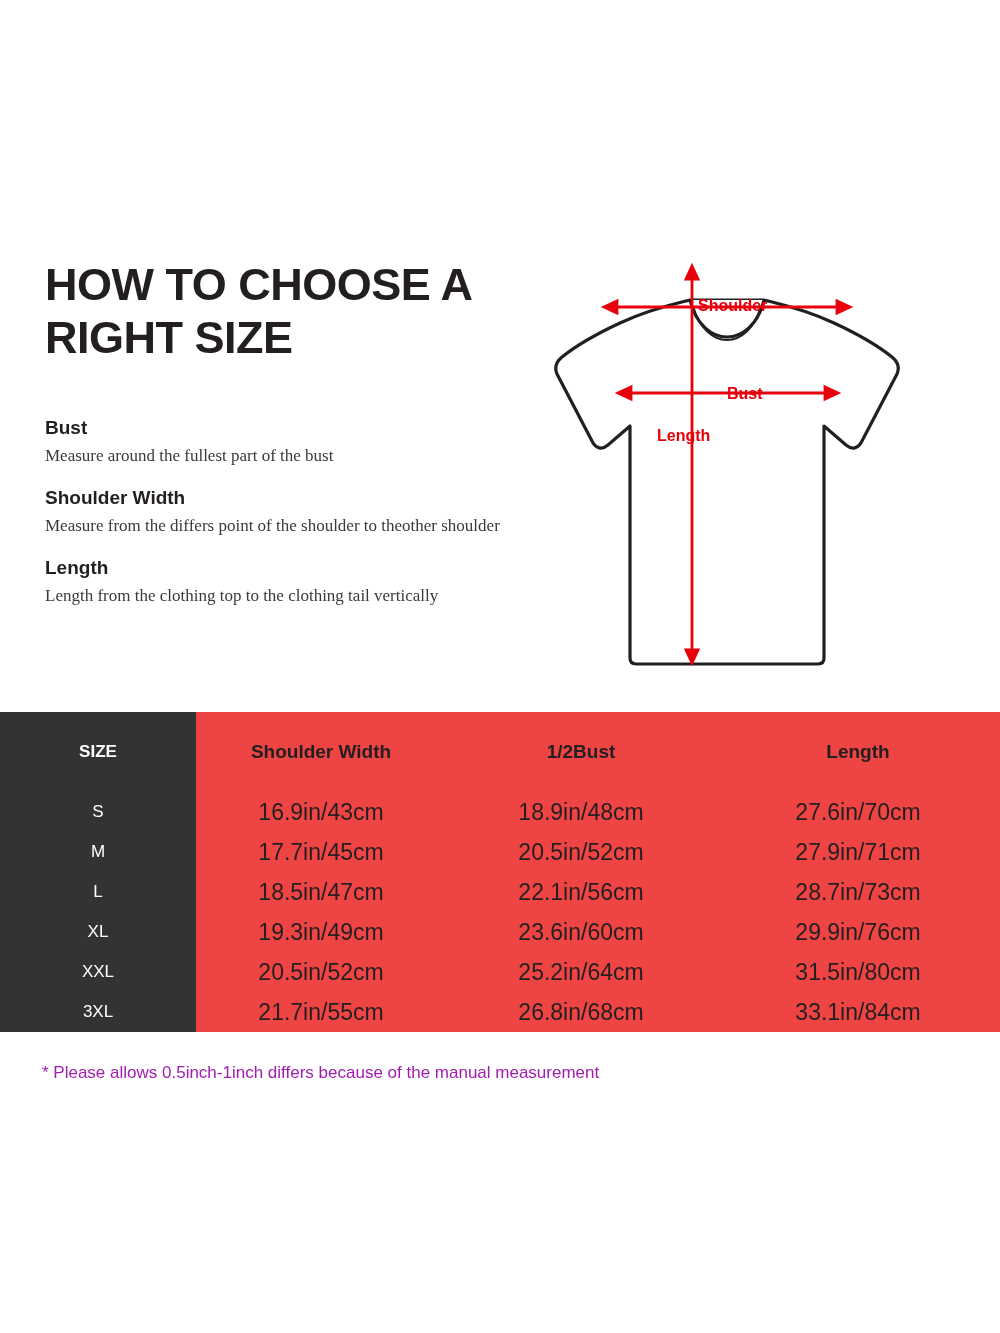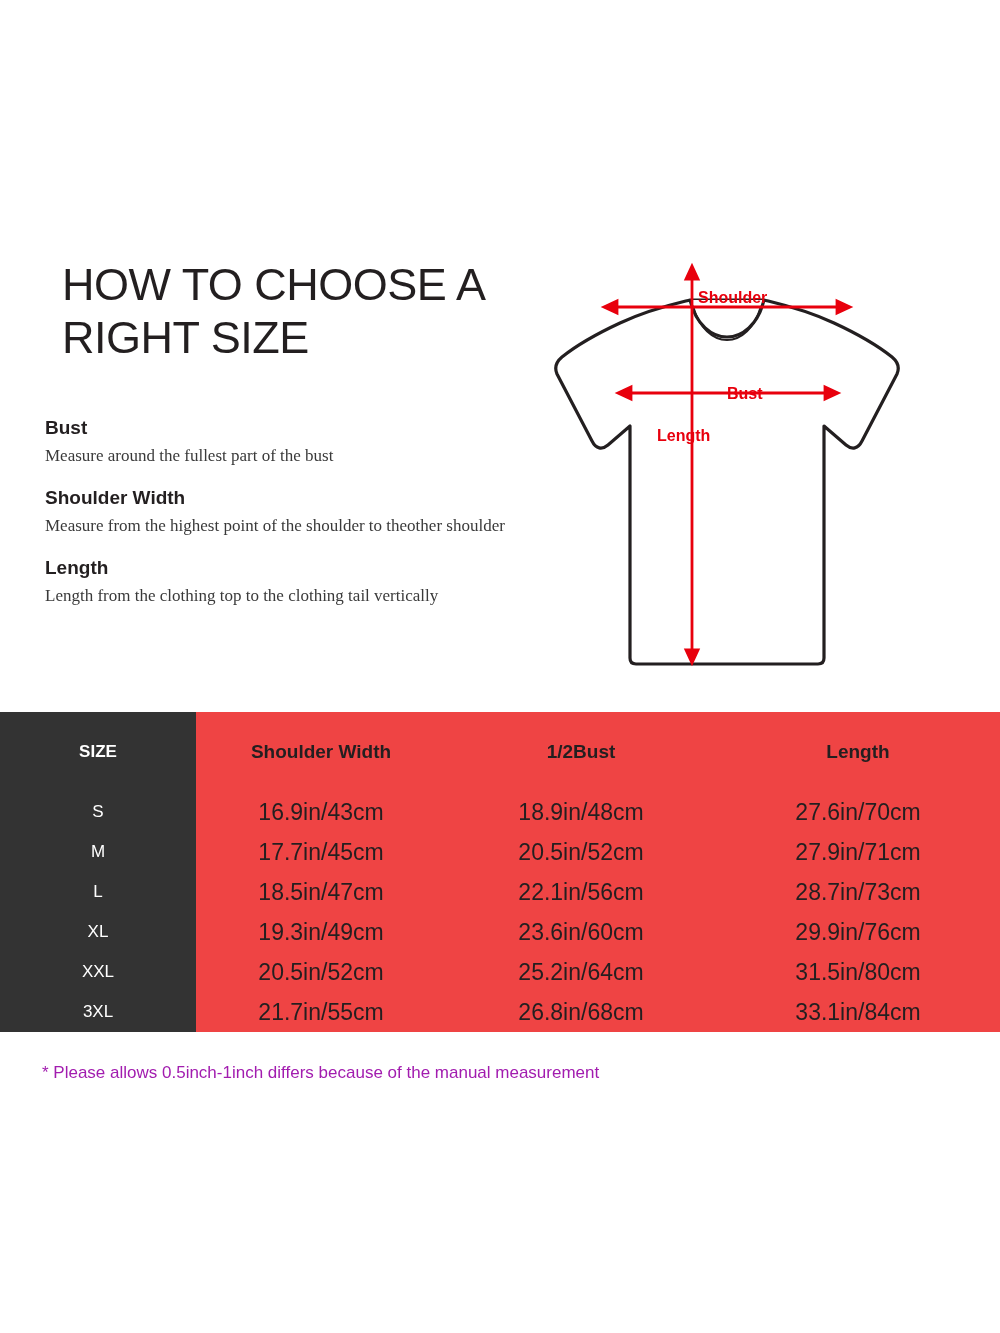--- a/index.html
+++ b/index.html
@@ -20,26 +20,26 @@
   .top-section {
     position: absolute;
     left: 0;
     top: 0;
     width: 1000px;
     height: 712px;
   }
 
   .headline {
     position: absolute;
-    left: 62px;
+    left: 45px;
     top: 258px;
     width: 470px;
     font-size: 45px;
     line-height: 53px;
-    font-weight: normal;
+    font-weight: bold;
     letter-spacing: -0.5px;
     color: #231f20;
   }
 
   .defs {
     position: absolute;
     left: 45px;
     top: 415px;
     width: 480px;
   }
@@ -72,21 +72,21 @@
   .diagram svg {
     display: block;
   }
   .diag-label {
     position: absolute;
     color: #e8000d;
     font-size: 16px;
     font-weight: bold;
     white-space: nowrap;
   }
-  .lbl-shoulder { left: 198px; top: 44px; }
+  .lbl-shoulder { left: 198px; top: 52px; }
   .lbl-bust { left: 227px; top: 140px; }
   .lbl-length { left: 157px; top: 182px; }
 
   
   .table-wrap {
     position: absolute;
     left: 0;
     top: 712px;
     width: 1000px;
     height: 320px;
@@ -152,21 +152,21 @@
 
   <div class="headline">HOW TO CHOOSE A RIGHT SIZE</div>
 
   <div class="defs">
     <div class="def-block">
       <div class="def-term">Bust</div>
       <div class="def-desc">Measure around the fullest part of the bust</div>
     </div>
     <div class="def-block">
       <div class="def-term">Shoulder Width</div>
-      <div class="def-desc">Measure from the highest point of the shoulder to theother shoulder</div>
+      <div class="def-desc">Measure from the differs point of the shoulder to theother shoulder</div>
     </div>
     <div class="def-block">
       <div class="def-term">Length</div>
       <div class="def-desc">Length from the clothing top to the clothing tail vertically</div>
     </div>
   </div>
 
   <div class="diagram">
     <svg width="470" height="440" viewBox="0 0 470 440">
 

